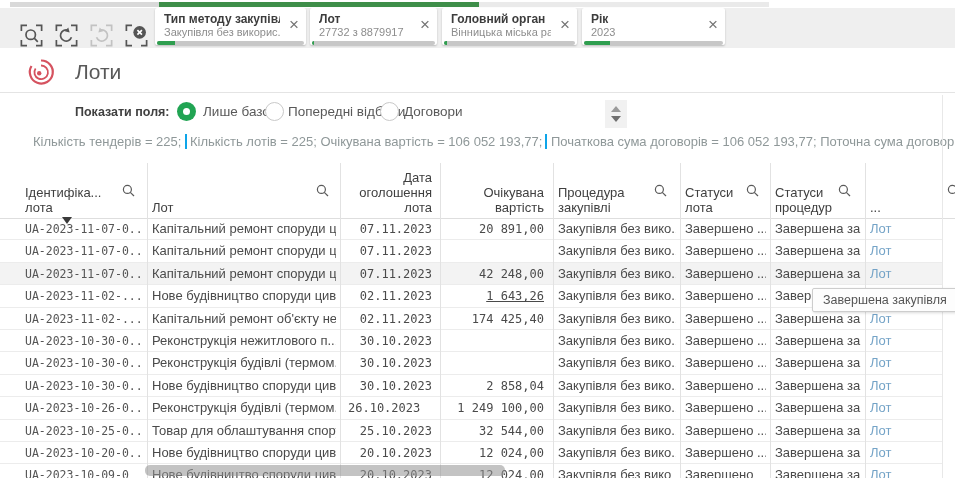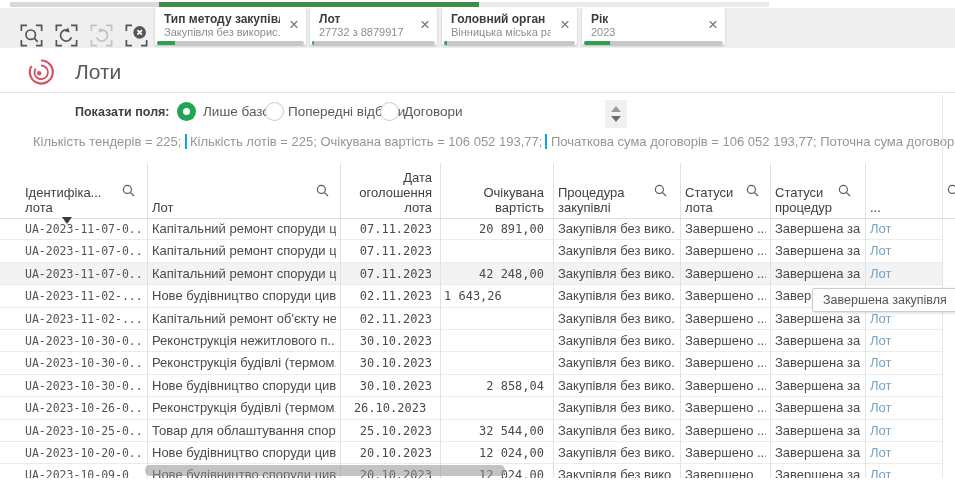--- a/index.html
+++ b/index.html
@@ -264,30 +264,31 @@
       <div class="cell num" style="left: 444px; width: 100px; text-align: right;">42 248,00</div>
       <div class="cell" style="left: 558px; width: 118px; text-align: left;">Закупівля без вико...</div>
       <div class="cell" style="left: 685px; width: 81px; text-align: left;">Завершено ...</div>
       <div class="cell" style="left: 775px; width: 86px; text-align: left;">Завершена закупі...</div>
       <div class="cell link" style="left: 870px; width: 68px; text-align: left;">Лот</div>
     </div>
     <div class="trow" style="top: 285.2px;">
       <div class="cell mono" style="left: 25px; width: 118px; text-align: left;">UA-2023-11-02-...</div>
       <div class="cell" style="left: 152px; width: 184px; text-align: left;">Нове будівництво споруди цив...</div>
       <div class="cell num" style="left: 348px; width: 84px; text-align: right;">02.11.2023</div>
-      <div class="cell num" style="left: 444px; width: 100px; text-align: left;">1 643,26</div>
+      <div class="cell num" style="left: 444px; width: 100px; text-align: right; text-decoration: underline;">1 643,26</div>
       <div class="cell" style="left: 558px; width: 118px; text-align: left;">Закупівля без вико...</div>
       <div class="cell" style="left: 685px; width: 81px; text-align: left;">Завершено ...</div>
       <div class="cell" style="left: 775px; width: 86px; text-align: left;">Завершена закупі...</div>
       <div class="cell link" style="left: 870px; width: 68px; text-align: left;">Лот</div>
     </div>
     <div class="trow" style="top: 307.6px;">
       <div class="cell mono" style="left: 25px; width: 118px; text-align: left;">UA-2023-11-02-...</div>
       <div class="cell" style="left: 152px; width: 184px; text-align: left;">Капітальний ремонт об'єкту не...</div>
       <div class="cell num" style="left: 348px; width: 84px; text-align: right;">02.11.2023</div>
+      <div class="cell num" style="left: 444px; width: 100px; text-align: right;">174 425,40</div>
       <div class="cell" style="left: 558px; width: 118px; text-align: left;">Закупівля без вико...</div>
       <div class="cell" style="left: 685px; width: 81px; text-align: left;">Завершено ...</div>
       <div class="cell" style="left: 775px; width: 86px; text-align: left;">Завершена закупі...</div>
       <div class="cell link" style="left: 870px; width: 68px; text-align: left;">Лот</div>
     </div>
     <div class="trow" style="top: 330px;">
       <div class="cell mono" style="left: 25px; width: 118px; text-align: left;">UA-2023-10-30-0...</div>
       <div class="cell" style="left: 152px; width: 184px; text-align: left;">Реконструкція нежитлового п...</div>
       <div class="cell num" style="left: 348px; width: 84px; text-align: right;">30.10.2023</div>
       <div class="cell" style="left: 558px; width: 118px; text-align: left;">Закупівля без вико...</div>
@@ -310,21 +311,22 @@
       <div class="cell num" style="left: 348px; width: 84px; text-align: right;">30.10.2023</div>
       <div class="cell num" style="left: 444px; width: 100px; text-align: right;">2 858,04</div>
       <div class="cell" style="left: 558px; width: 118px; text-align: left;">Закупівля без вико...</div>
       <div class="cell" style="left: 685px; width: 81px; text-align: left;">Завершено ...</div>
       <div class="cell" style="left: 775px; width: 86px; text-align: left;">Завершена закупі...</div>
       <div class="cell link" style="left: 870px; width: 68px; text-align: left;">Лот</div>
     </div>
     <div class="trow" style="top: 397.2px;">
       <div class="cell mono" style="left: 25px; width: 118px; text-align: left;">UA-2023-10-26-0...</div>
       <div class="cell" style="left: 152px; width: 184px; text-align: left;">Реконструкція будівлі (термом...</div>
-      <div class="cell num" style="left: 348px; width: 84px; text-align: center;">26.10.2023</div>
+      <div class="cell num" style="left: 348px; width: 84px; text-align: left;">26.10.2023</div>
+      <div class="cell num" style="left: 444px; width: 100px; text-align: right;">1 249 100,00</div>
       <div class="cell" style="left: 558px; width: 118px; text-align: left;">Закупівля без вико...</div>
       <div class="cell" style="left: 685px; width: 81px; text-align: left;">Завершено ...</div>
       <div class="cell" style="left: 775px; width: 86px; text-align: left;">Завершена закупі...</div>
       <div class="cell link" style="left: 870px; width: 68px; text-align: left;">Лот</div>
     </div>
     <div class="trow" style="top: 419.6px;">
       <div class="cell mono" style="left: 25px; width: 118px; text-align: left;">UA-2023-10-25-0...</div>
       <div class="cell" style="left: 152px; width: 184px; text-align: left;">Товар для облаштування спору...</div>
       <div class="cell num" style="left: 348px; width: 84px; text-align: right;">25.10.2023</div>
       <div class="cell num" style="left: 444px; width: 100px; text-align: right;">32 544,00</div>

